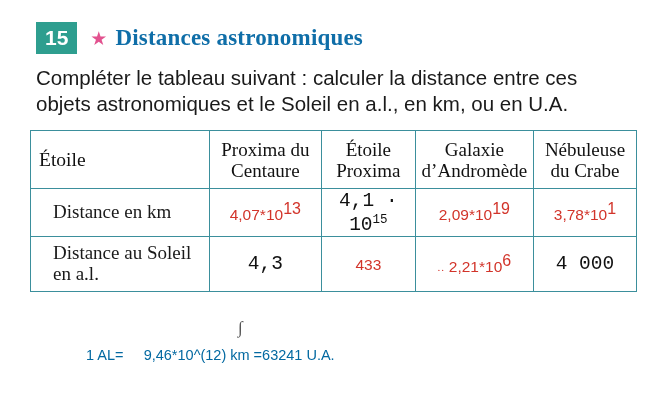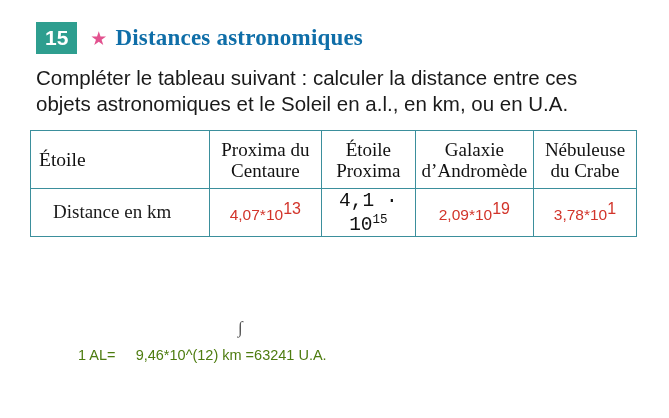--- a/index.html
+++ b/index.html
@@ -127,23 +127,23 @@
     left: 238px;
     top: 318px;
     color: #555;
     font-size: 17px;
     font-family: "Liberation Serif", serif;
   }
 
   
   .footnote {
     position: absolute;
-    left: 78px;
+    left: 86px;
     top: 347px;
-    color: #4d7c0f;
+    color: #0369a1;
     font-family: "Liberation Sans", sans-serif;
     font-size: 14.5px;
     white-space: pre;
   }
 </style>
 </head>
 <body>
 
 <div class="header">
   <span class="ex-number">15</span>
@@ -172,19 +172,26 @@
       </tr>
     </thead>
     <tbody id="tbody">
         <tr>
           <td class="rowlabel">Distance en km</td>
           <td><span class="ans">4,07*10<sup>13</sup></span></td>
           <td><span class="printed">4,1 · 10<sup>15</sup></span></td>
           <td><span class="ans">2,09*10<sup>19</sup></span></td>
           <td><span class="ans">3,78*10<sup>1</sup></span></td>
         </tr>
+        <tr class="tall">
+          <td class="rowlabel">Distance au Soleil en a.l.</td>
+          <td><span class="printed">4,3</span></td>
+          <td><span class="ans">433</span></td>
+          <td><span class="small-dots">.. </span><span class="ans">2,21*10<sup>6</sup></span></td>
+          <td><span class="printed">4 000</span></td>
+        </tr>
       </tbody>
   </table>
 </div>
 
 <div class="squiggle">∫</div>
 
 <div class="footnote">1 AL=     9,46*10^(12) km =63241 U.A.</div>
 
 </body></html>

